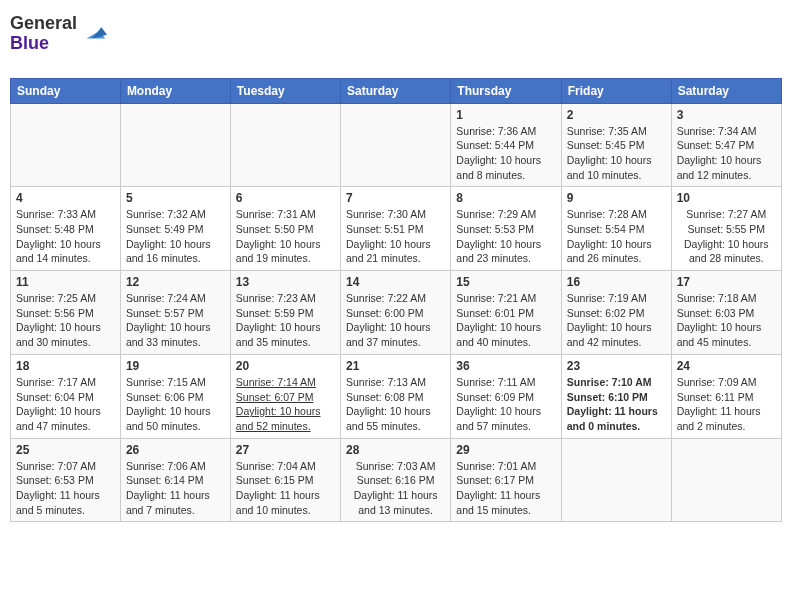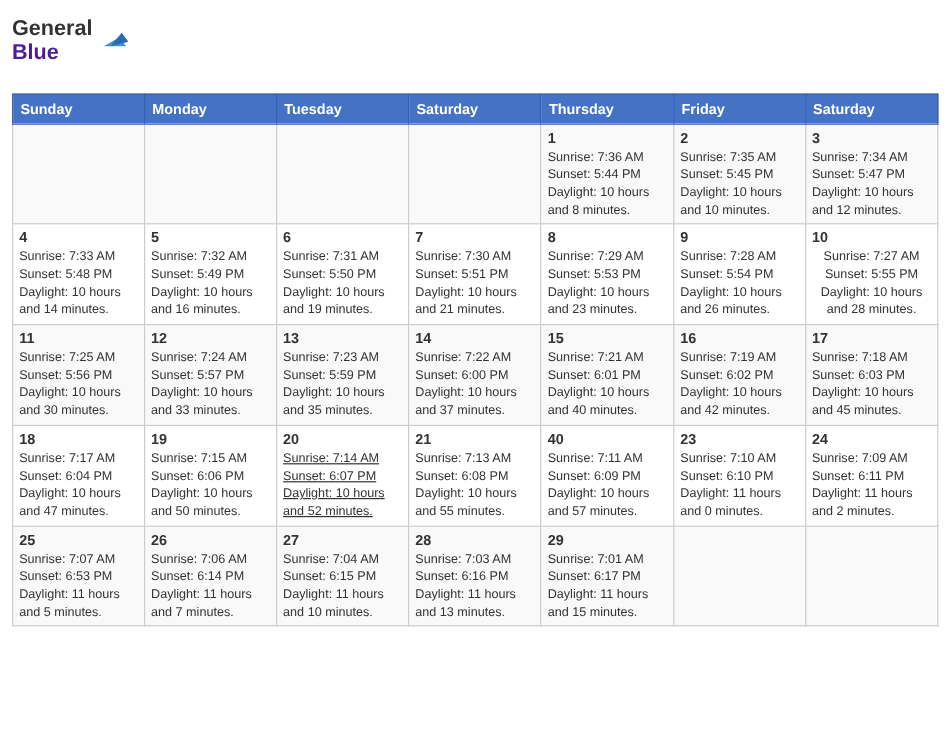--- a/index.html
+++ b/index.html
@@ -279,29 +279,29 @@
 and 52 minutes.</div>
         </td>
         <td>
           <span class="day-num">21</span>
           <div class="day-detail" style="white-space: pre-line;">Sunrise: 7:13 AM
 Sunset: 6:08 PM
 Daylight: 10 hours
 and 55 minutes.</div>
         </td>
         <td>
-          <span class="day-num">40</span>
+          <span class="day-num">36</span>
           <div class="day-detail" style="white-space: pre-line;">Sunrise: 7:11 AM
 Sunset: 6:09 PM
 Daylight: 10 hours
 and 57 minutes.</div>
         </td>
         <td>
           <span class="day-num">23</span>
-          <div class="day-detail" style="white-space: pre-line;">Sunrise: 7:10 AM
+          <div class="day-detail" style="white-space: pre-line; font-weight: bold;">Sunrise: 7:10 AM
 Sunset: 6:10 PM
 Daylight: 11 hours
 and 0 minutes.</div>
         </td>
         <td>
           <span class="day-num">24</span>
           <div class="day-detail" style="white-space: pre-line;">Sunrise: 7:09 AM
 Sunset: 6:11 PM
 Daylight: 11 hours
 and 2 minutes.</div>
@@ -324,21 +324,21 @@
         </td>
         <td>
           <span class="day-num">27</span>
           <div class="day-detail" style="white-space: pre-line;">Sunrise: 7:04 AM
 Sunset: 6:15 PM
 Daylight: 11 hours
 and 10 minutes.</div>
         </td>
         <td>
           <span class="day-num">28</span>
-          <div class="day-detail" style="white-space: pre-line;">Sunrise: 7:03 AM
+          <div class="day-detail" style="white-space: pre-line; text-align: center;">Sunrise: 7:03 AM
 Sunset: 6:16 PM
 Daylight: 11 hours
 and 13 minutes.</div>
         </td>
         <td>
           <span class="day-num">29</span>
           <div class="day-detail" style="white-space: pre-line;">Sunrise: 7:01 AM
 Sunset: 6:17 PM
 Daylight: 11 hours
 and 15 minutes.</div>

